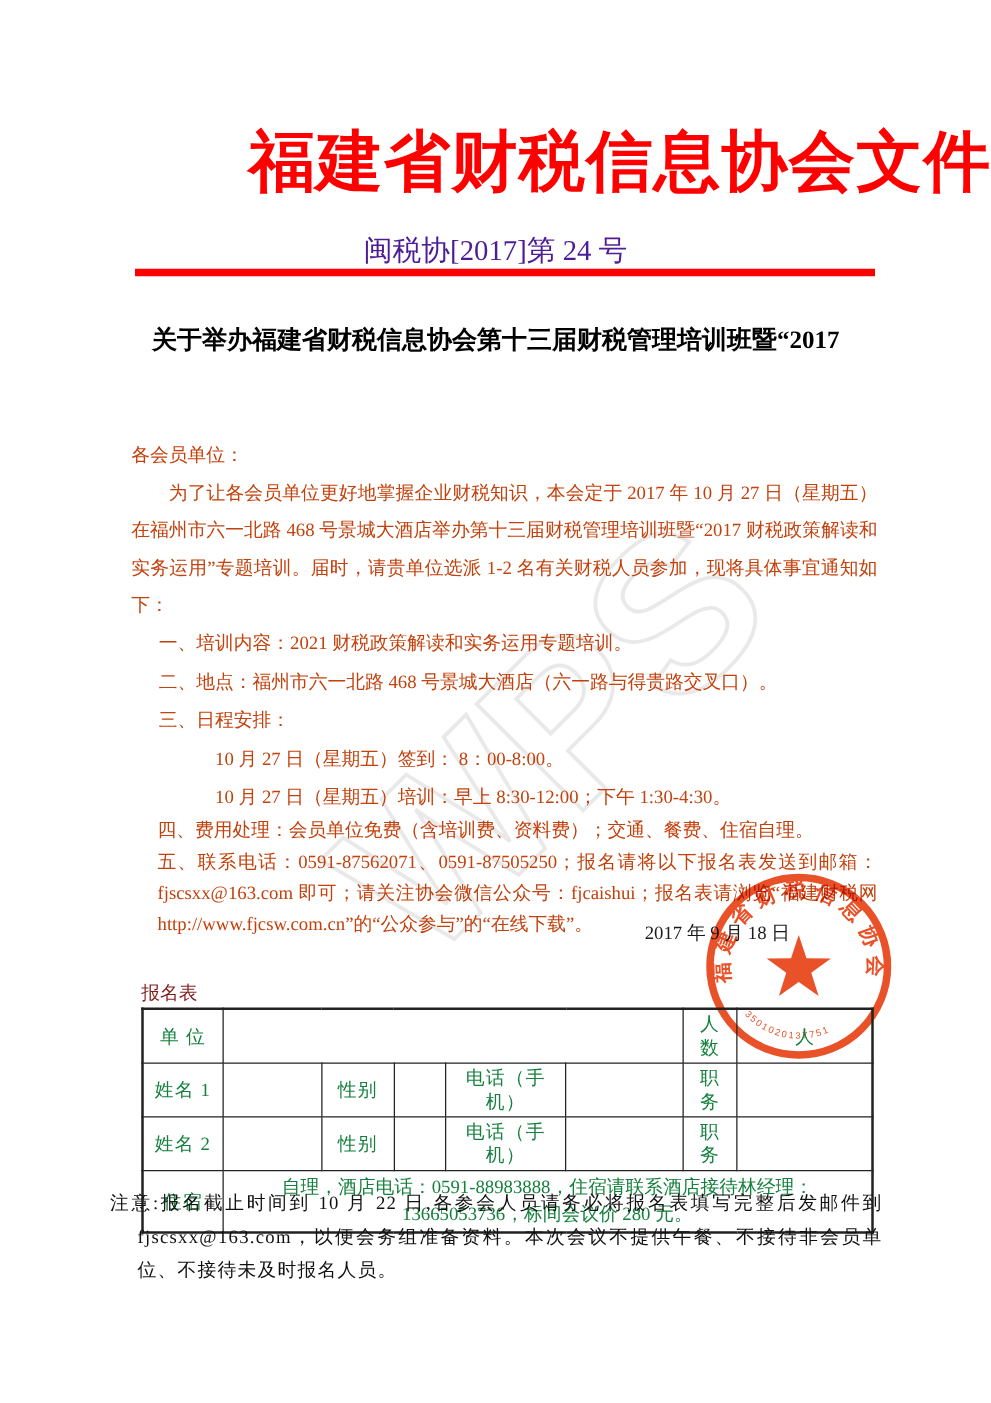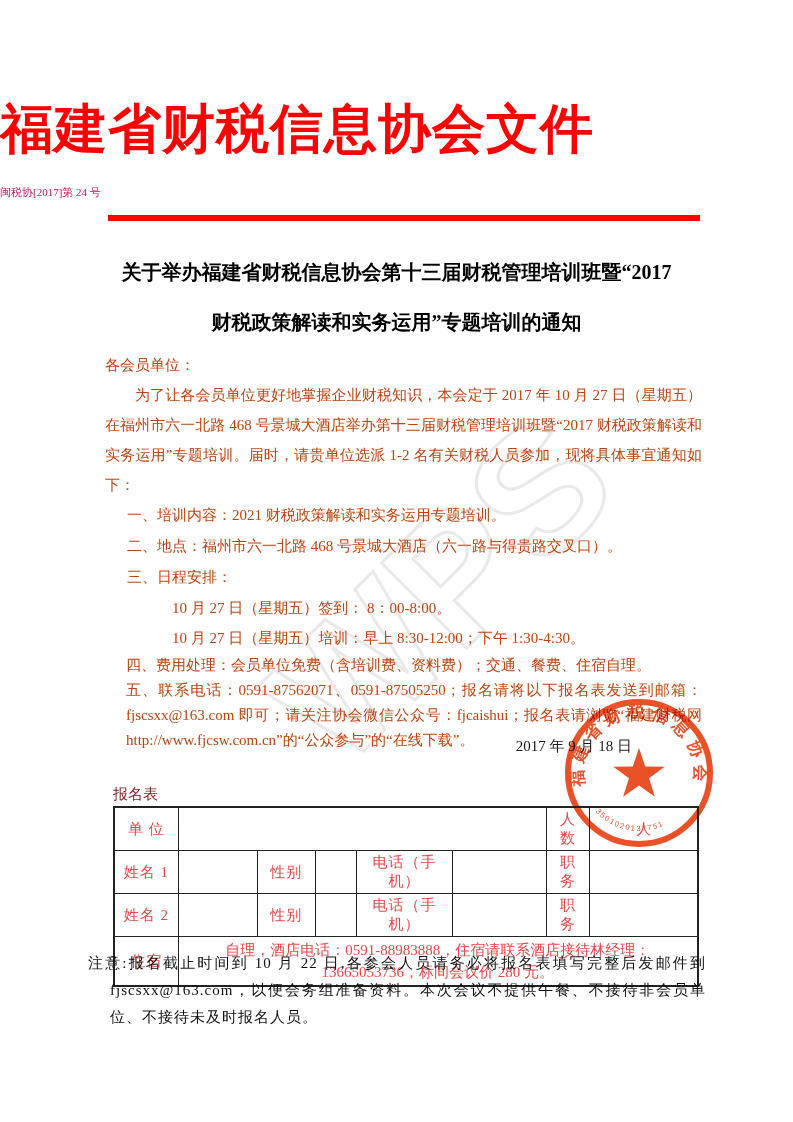--- a/index.html
+++ b/index.html
@@ -5,26 +5,26 @@
   * { margin:0; padding:0; box-sizing:border-box; }
   html,body { background:#ffffff; }
   .page {
     position:relative; width:793px; height:1122px; margin:0 auto;
     background:#ffffff; overflow:hidden;
     font-family:"Liberation Serif","DejaVu Serif",serif; color:#1a1a1a;
   }
   
   .org-title {
     position:absolute; top:94px; left:0; width:100%;
-    text-align:left; font-family:"Liberation Sans","DejaVu Sans",sans-serif;
+    text-align:right; font-family:"Liberation Sans","DejaVu Sans",sans-serif;
     font-size:53px; font-weight:bold; color:#fe0000; letter-spacing:1px; white-space:nowrap;
   }
   .doc-number {
     position:absolute; top:185px; left:0; width:100%;
-    font-size:11px; color:#be185d;
+    text-align:center; font-size:23px; color:#4c1d95;
   }
   .red-rule {
     position:absolute; top:215px; left:108px; width:592px; height:6px;
     background:#fe0000;
   }
   
   .doc-title {
     position:absolute; top:247px; left:88px; width:617px;
     text-align:center; font-size:20px; font-weight:bold; line-height:50px; color:#000;
   }
@@ -47,21 +47,21 @@
   
   .seal { position:absolute; left:561px; top:695px; mix-blend-mode:multiply; opacity:.95; }
   
   .form-caption {
     position:absolute; top:785px; left:113px; width:586px;
     font-size:15px; color:#7f1d1d;
   }
   table.form {
     position:absolute; top:806px; left:113px; width:586px;
     border-collapse:collapse; table-layout:fixed;
-    font-size:15px; color:#ef4444;
+    font-size:15px; color:#15803d;
   }
   table.form td {
     border:1px solid #222; padding:2px 6px; text-align:center;
     overflow:hidden;
   }
   table.form { border:2px solid #222; }
   tr.r-std  { height:33px; }
   tr.r-big  { height:48px; }
   td.cell-label { letter-spacing:1px; }
   td.count-unit-cell { text-align:right; padding-right:20px; }
@@ -81,21 +81,20 @@
   <svg class="watermark" width="560" height="520" viewBox="0 0 560 520">
     <text x="280" y="320" transform="rotate(-45 280 260)" text-anchor="middle" font-family="Liberation Sans, sans-serif" font-size="175" font-weight="bold" fill="none" stroke="#e9e9e9" stroke-width="3">WPS</text>
   </svg>
 
   <div class="org-title">福建省财税信息协会文件</div>
   <div class="doc-number">闽税协[2017]第 24 号</div>
   <div class="red-rule"></div>
 
   <div class="doc-title">
     <div>关于举办福建省财税信息协会第十三届财税管理培训班暨“2017</div>
-    <div>财税政策解读和实务运用”专题培训的通知</div>
   </div>
 
   <div class="body-text">
     <div class="salutation">各会员单位：</div>
     <div class="paragraph">为了让各会员单位更好地掌握企业财税知识，本会定于 2017 年 10 月 27 日（星期五）在福州市六一北路 468 号景城大酒店举办第十三届财税管理培训班暨“2017 财税政策解读和实务运用”专题培训。届时，请贵单位选派 1-2 名有关财税人员参加，现将具体事宜通知如下：</div>
     <div class="item">一、培训内容：2021 财税政策解读和实务运用专题培训。</div>
     <div class="item">二、地点：福州市六一北路 468 号景城大酒店（六一路与得贵路交叉口）。</div>
     <div class="item">三、日程安排：</div>
     <div class="sched">10 月 27 日（星期五）签到： 8：00-8:00。</div>
     <div class="sched">10 月 27 日（星期五）培训：早上 8:30-12:00；下午 1:30-4:30。</div>

